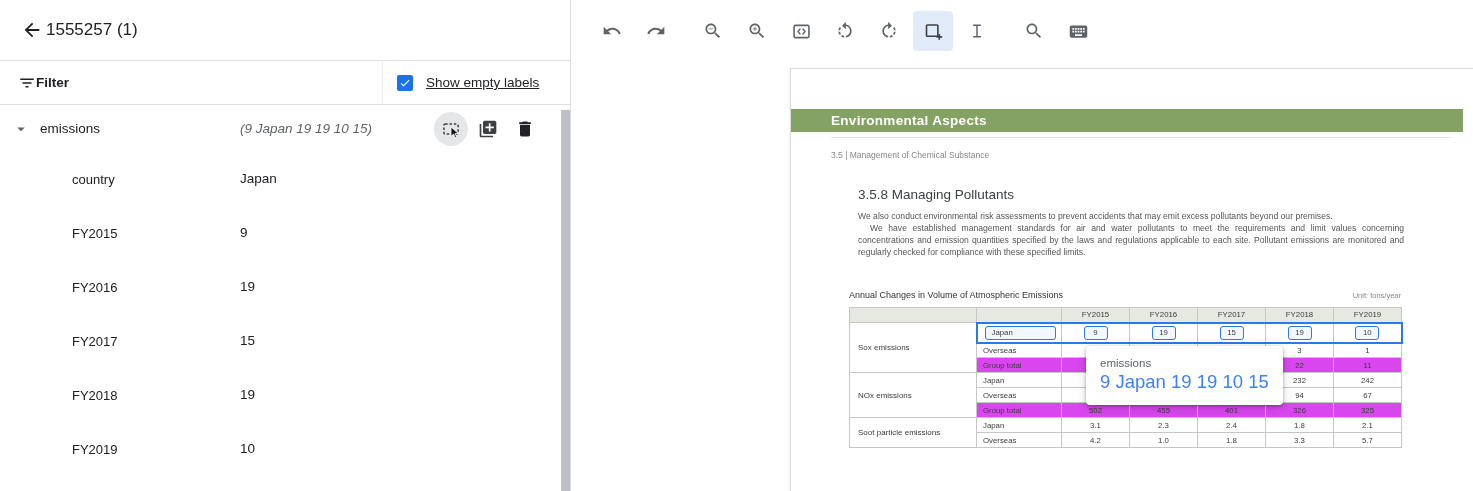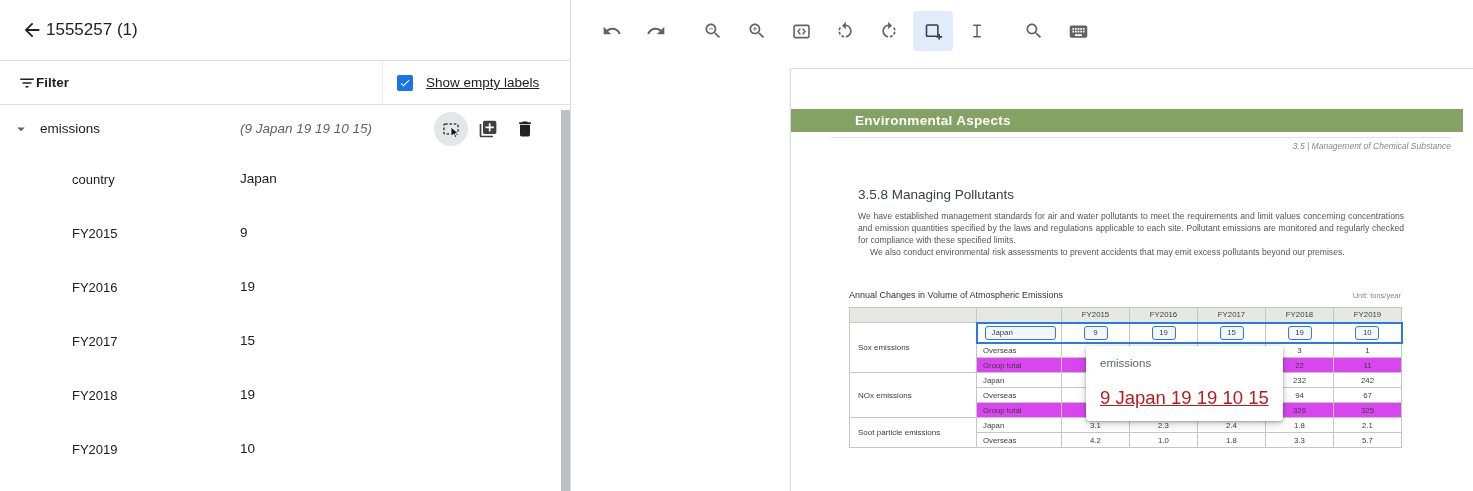--- a/index.html
+++ b/index.html
@@ -42,22 +42,22 @@
   
   .right-panel { position: absolute; left: 572px; top: 0; width: 901px; height: 491px; background: #fff; }
   .toolbar { height: 62px; display: flex; align-items: center; padding-left: 20px; gap: 4px; }
   .tbtn { width: 40px; height: 40px; border-radius: 4px; display: flex; align-items: center; justify-content: center; cursor: pointer; flex: none; }
   .tbtn.selected { background: #e2ebfa; }
   .tbtn.after-gap { margin-left: 13px; }
 
   .viewer { position: absolute; left: 0; top: 62px; width: 901px; height: 429px; background: #fff; overflow: hidden; }
   .page { position: absolute; left: 218px; top: 6px; width: 700px; height: 480px; background: #fff; border: 1px solid #dadce0; box-shadow: 0 1px 3px rgba(0,0,0,0.08); }
 
-  .doc-banner { position: absolute; left: 0; top: 40px; width: 672px; height: 23px; background: #83a263; color: #fff; font-size: 13.5px; font-weight: bold; line-height: 23px; padding-left: 64px; letter-spacing: 0.3px; }
-  .doc-ref { position: absolute; left: 40px; top: 68px; width: 620px; text-align: right; font-size: 8.5px; color: #888; border-top: 1px solid #e2e2e2; padding-top: 3px; font-style: italic; }
+  .doc-banner { position: absolute; left: 0; top: 40px; width: 672px; height: 23px; background: #83a263; color: #fff; font-size: 13.5px; font-weight: bold; line-height: 23px; padding-left: 40px; letter-spacing: 0.3px; }
+  .doc-ref { position: absolute; left: 40px; top: 68px; width: 620px; font-size: 8.5px; color: #888; border-top: 1px solid #e2e2e2; padding-top: 12px; }
   .doc-heading { position: absolute; left: 67px; top: 118px; font-size: 13.5px; color: #3c4043; font-weight: normal; }
   .doc-paras { position: absolute; left: 67px; top: 141px; width: 546px; font-size: 8.6px; line-height: 1.4; color: #555; text-align: justify; }
   .doc-paras p + p { text-indent: 12px; }
   .doc-caption-row { position: absolute; left: 58px; top: 221px; width: 552px; display: flex; justify-content: space-between; align-items: flex-end; }
   .doc-caption { font-size: 9px; color: #333; }
   .doc-unit { font-size: 7.5px; color: #888; }
 
   .doc-table { position: absolute; left: 58px; top: 238px; width: 552px; border-collapse: collapse; table-layout: fixed; font-size: 7.8px; color: #3c3c3c; }
   .doc-table th, .doc-table td { border: 1px solid #c6c6c6; padding: 0 4px; height: 15px; background: #fff; }
   .doc-table th { background: #e5e9e1; font-weight: normal; text-align: center; }
@@ -68,21 +68,21 @@
 
   .doc-table tr.ann-row td { height: 20px; }
   .doc-table tr.ann-row td.ann-cell { border-top: 2px solid #2979e8; border-bottom: 2px solid #2979e8; }
   .doc-table tr.ann-row td.ann-left { border-left: 2px solid #2979e8; }
   .doc-table tr.ann-row td.ann-right { border-right: 2px solid #2979e8; }
   .ann-box { display: inline-block; border: 1.5px solid #2979e8; border-radius: 3px; padding: 0 5px; min-width: 24px; text-align: center; background: rgba(41,121,232,0.05); line-height: 12px; }
   .doc-table td.s .ann-box { display: block; text-align: left; padding: 0 6px; margin: 0 1px; }
 
   .tooltip { position: absolute; left: 295px; top: 277px; width: 197px; background: #fff; border-radius: 4px; box-shadow: 0 1px 3px rgba(0,0,0,0.3), 0 3px 10px rgba(0,0,0,0.18); padding: 11px 14px 12px; z-index: 5; }
   .tooltip-label { font-size: 11.5px; color: #5f6368; }
-  .tooltip-value { font-size: 18.5px; color: #b91c1c; margin-top: 18px; white-space: nowrap; text-decoration: underline; }
+  .tooltip-value { font-size: 18.5px; color: #3b82f6; margin-top: 2px; white-space: nowrap; }
 
   svg { display: block; }
 </style>
 </head>
 <body>
 
 <div class="app">
 
   <div class="left-panel">
 
@@ -240,22 +240,22 @@
     </div>
 
     <div class="viewer">
       <div class="page">
 
         <div class="doc-banner">Environmental Aspects</div>
         <div class="doc-ref">3.5  |  Management of Chemical Substance</div>
         <div class="doc-heading">3.5.8 Managing Pollutants</div>
 
         <div class="doc-paras">
+          <p>We also conduct environmental risk assessments to prevent accidents that may emit excess pollutants beyond our premises.</p>
           <p>We have established management standards for air and water pollutants to meet the requirements and limit values concerning concentrations and emission quantities specified by the laws and regulations applicable to each site. Pollutant emissions are monitored and regularly checked for compliance with these specified limits.</p>
-          <p>We also conduct environmental risk assessments to prevent accidents that may emit excess pollutants beyond our premises.</p>
         </div>
 
         <div class="doc-caption-row">
           <span class="doc-caption">Annual Changes in Volume of Atmospheric Emissions</span>
           <span class="doc-unit">Unit: tons/year</span>
         </div>
 
         <table class="doc-table">
           <colgroup>
             <col style="width:127px">

